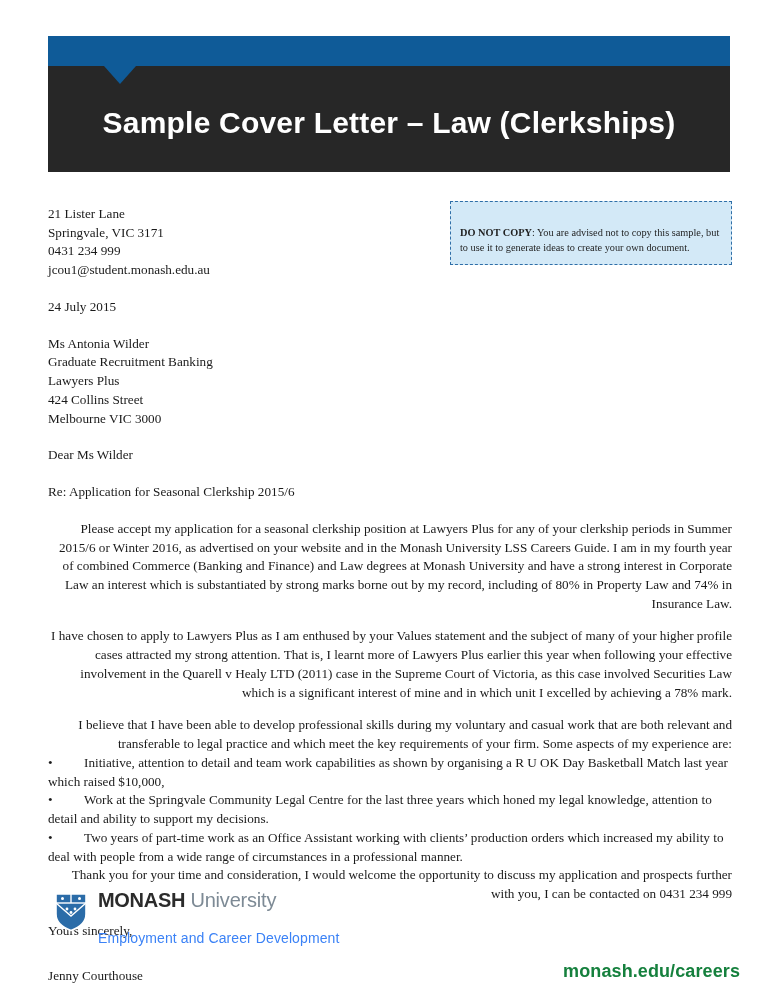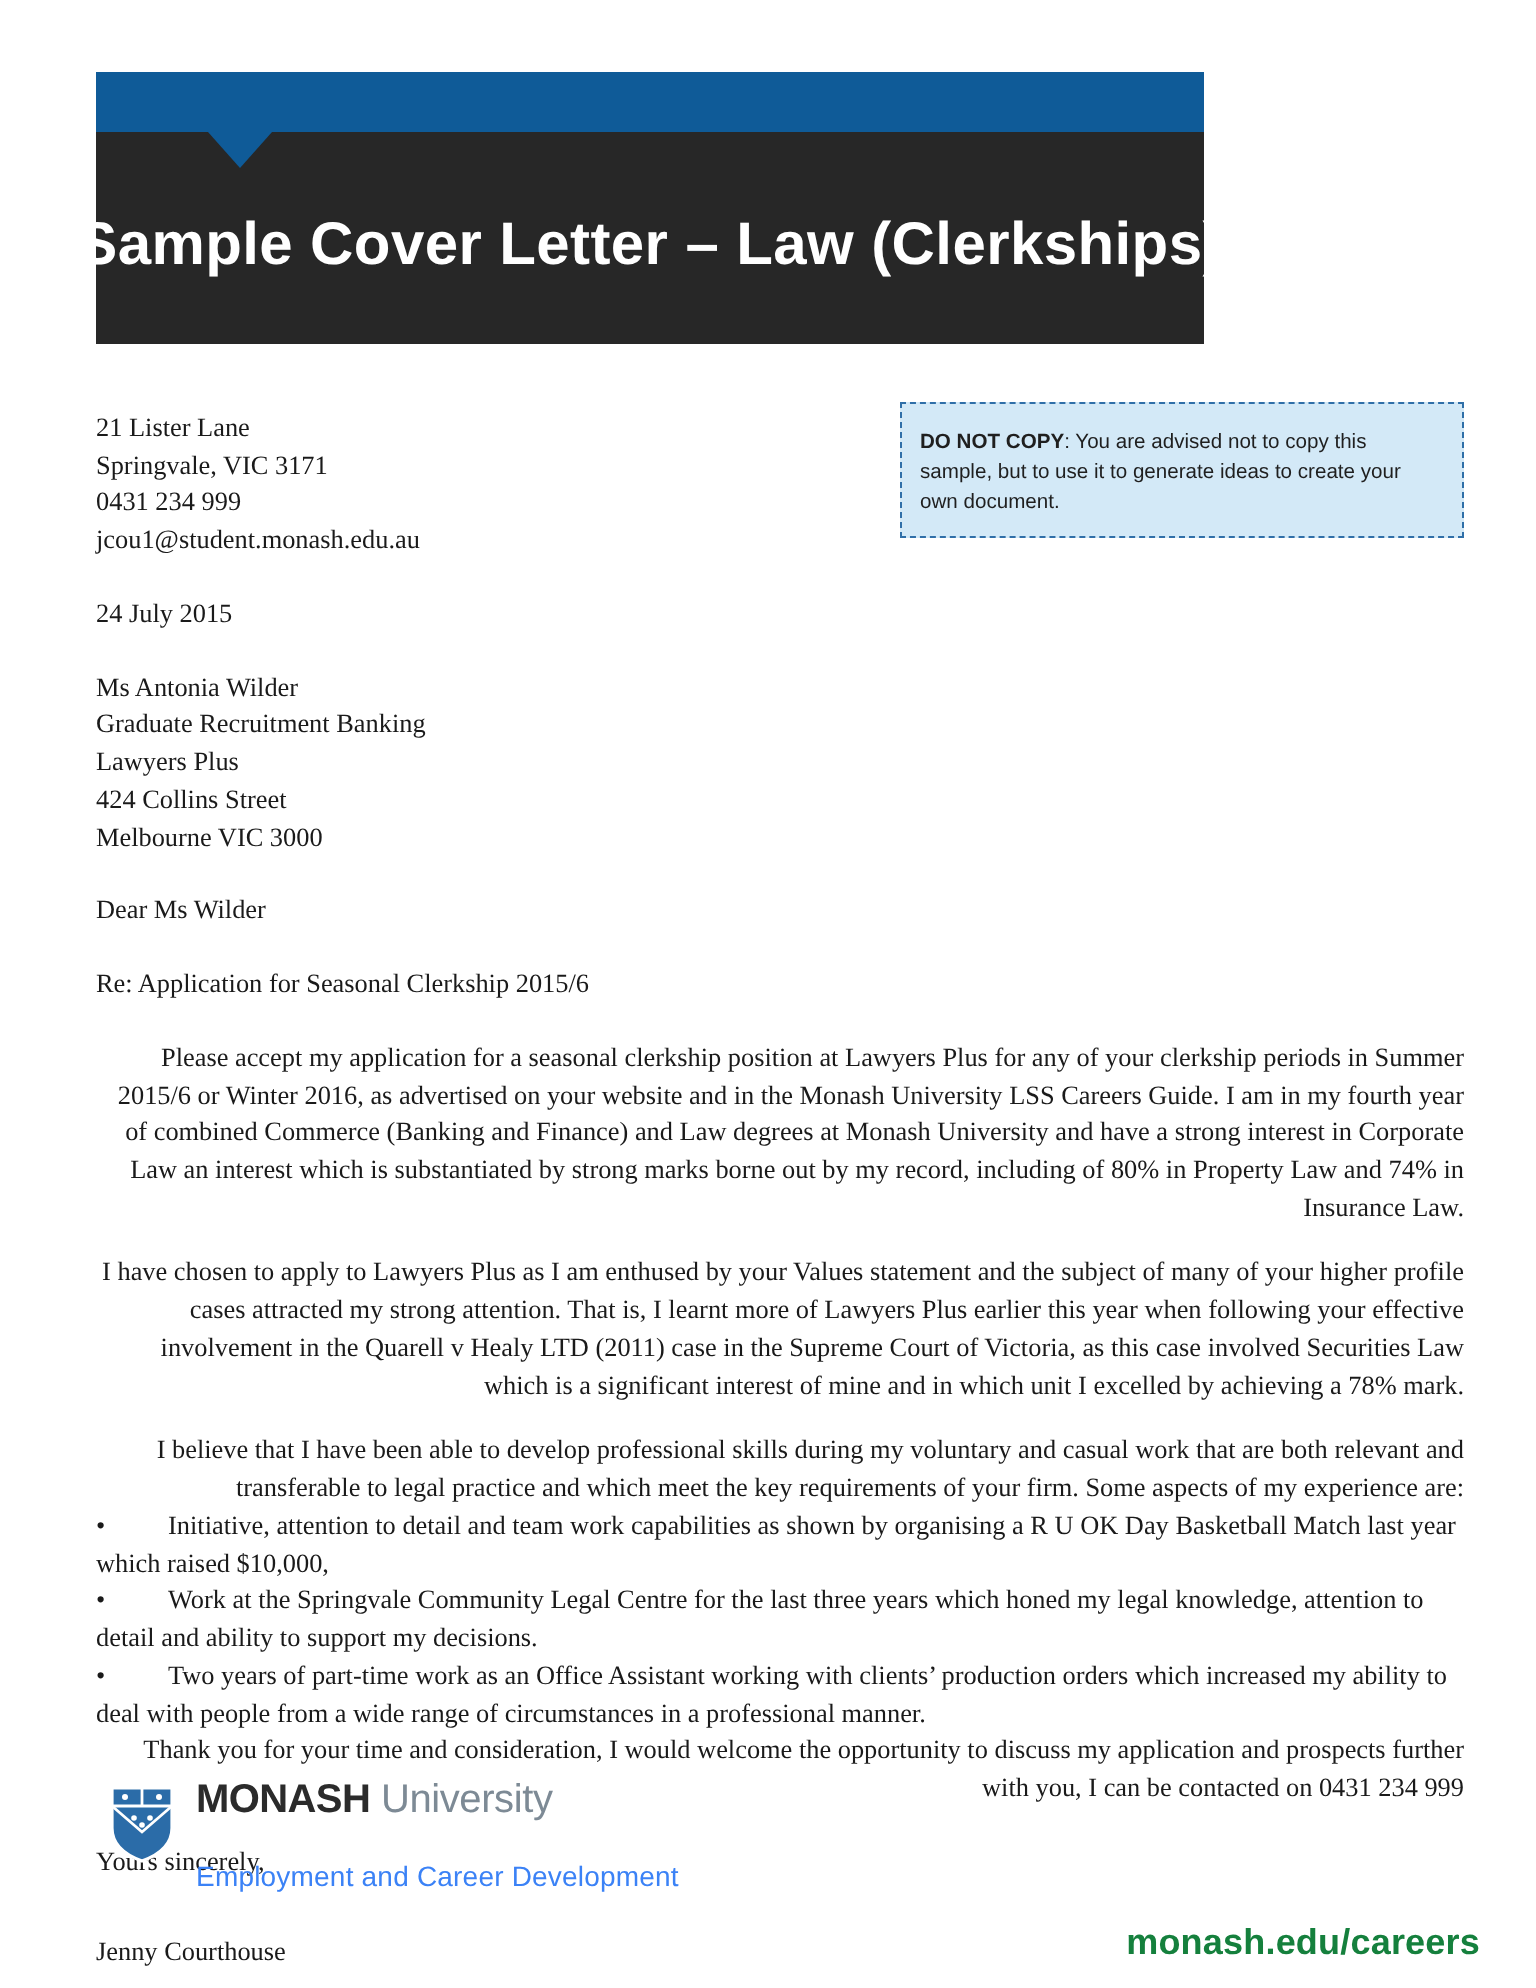--- a/index.html
+++ b/index.html
@@ -23,21 +23,21 @@
     width: 768px;
     height: 994px;
     background: #ffffff;
   }
 
   
   .banner {
     position: absolute;
     left: 48px;
     top: 36px;
-    width: 554px;
+    width: 682px;
   }
   .banner-blue {
     position: relative;
     height: 30px;
     background: #0f5b98;
     width: 100%;
   }
   .banner-notch {
     position: absolute;
     left: 56px;
@@ -103,22 +103,22 @@
 
   
   .callout {
     position: absolute;
     left: 450px;
     top: 201px;
     width: 282px;
     box-sizing: border-box;
     background: #d3e9f7;
     border: 1px dashed #2f6fa8;
-    padding: 13px 9px 8px 9px;
-    font-family: Liberation Sans, sans-serif;
+    padding: 24px 9px 8px 9px;
+    font-family: Liberation Serif, serif;
     font-size: 10.3px;
     line-height: 1.45;
     color: #1f1f1f;
   }
   .callout b { font-weight: bold; }
 
   
   .footer-logo {
     position: absolute;
     left: 54px;

